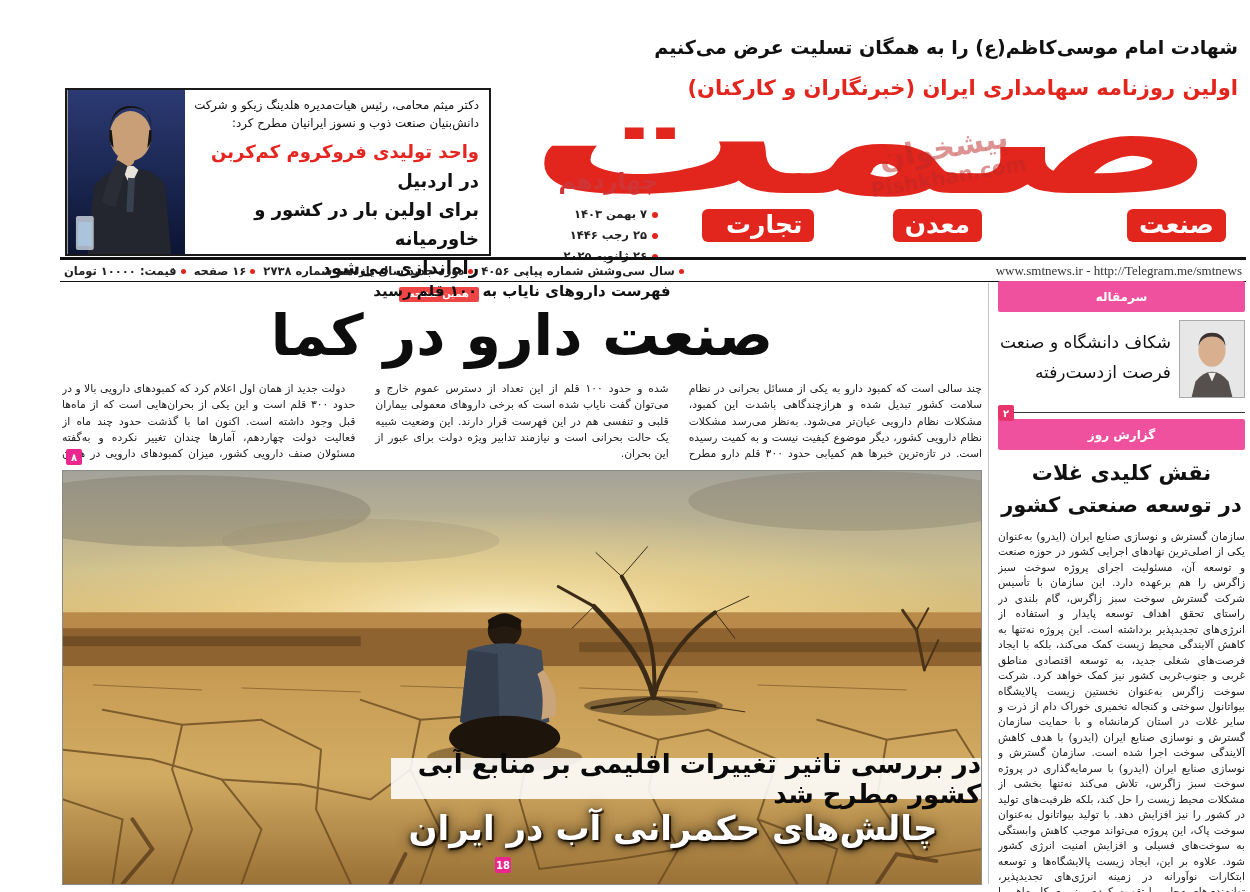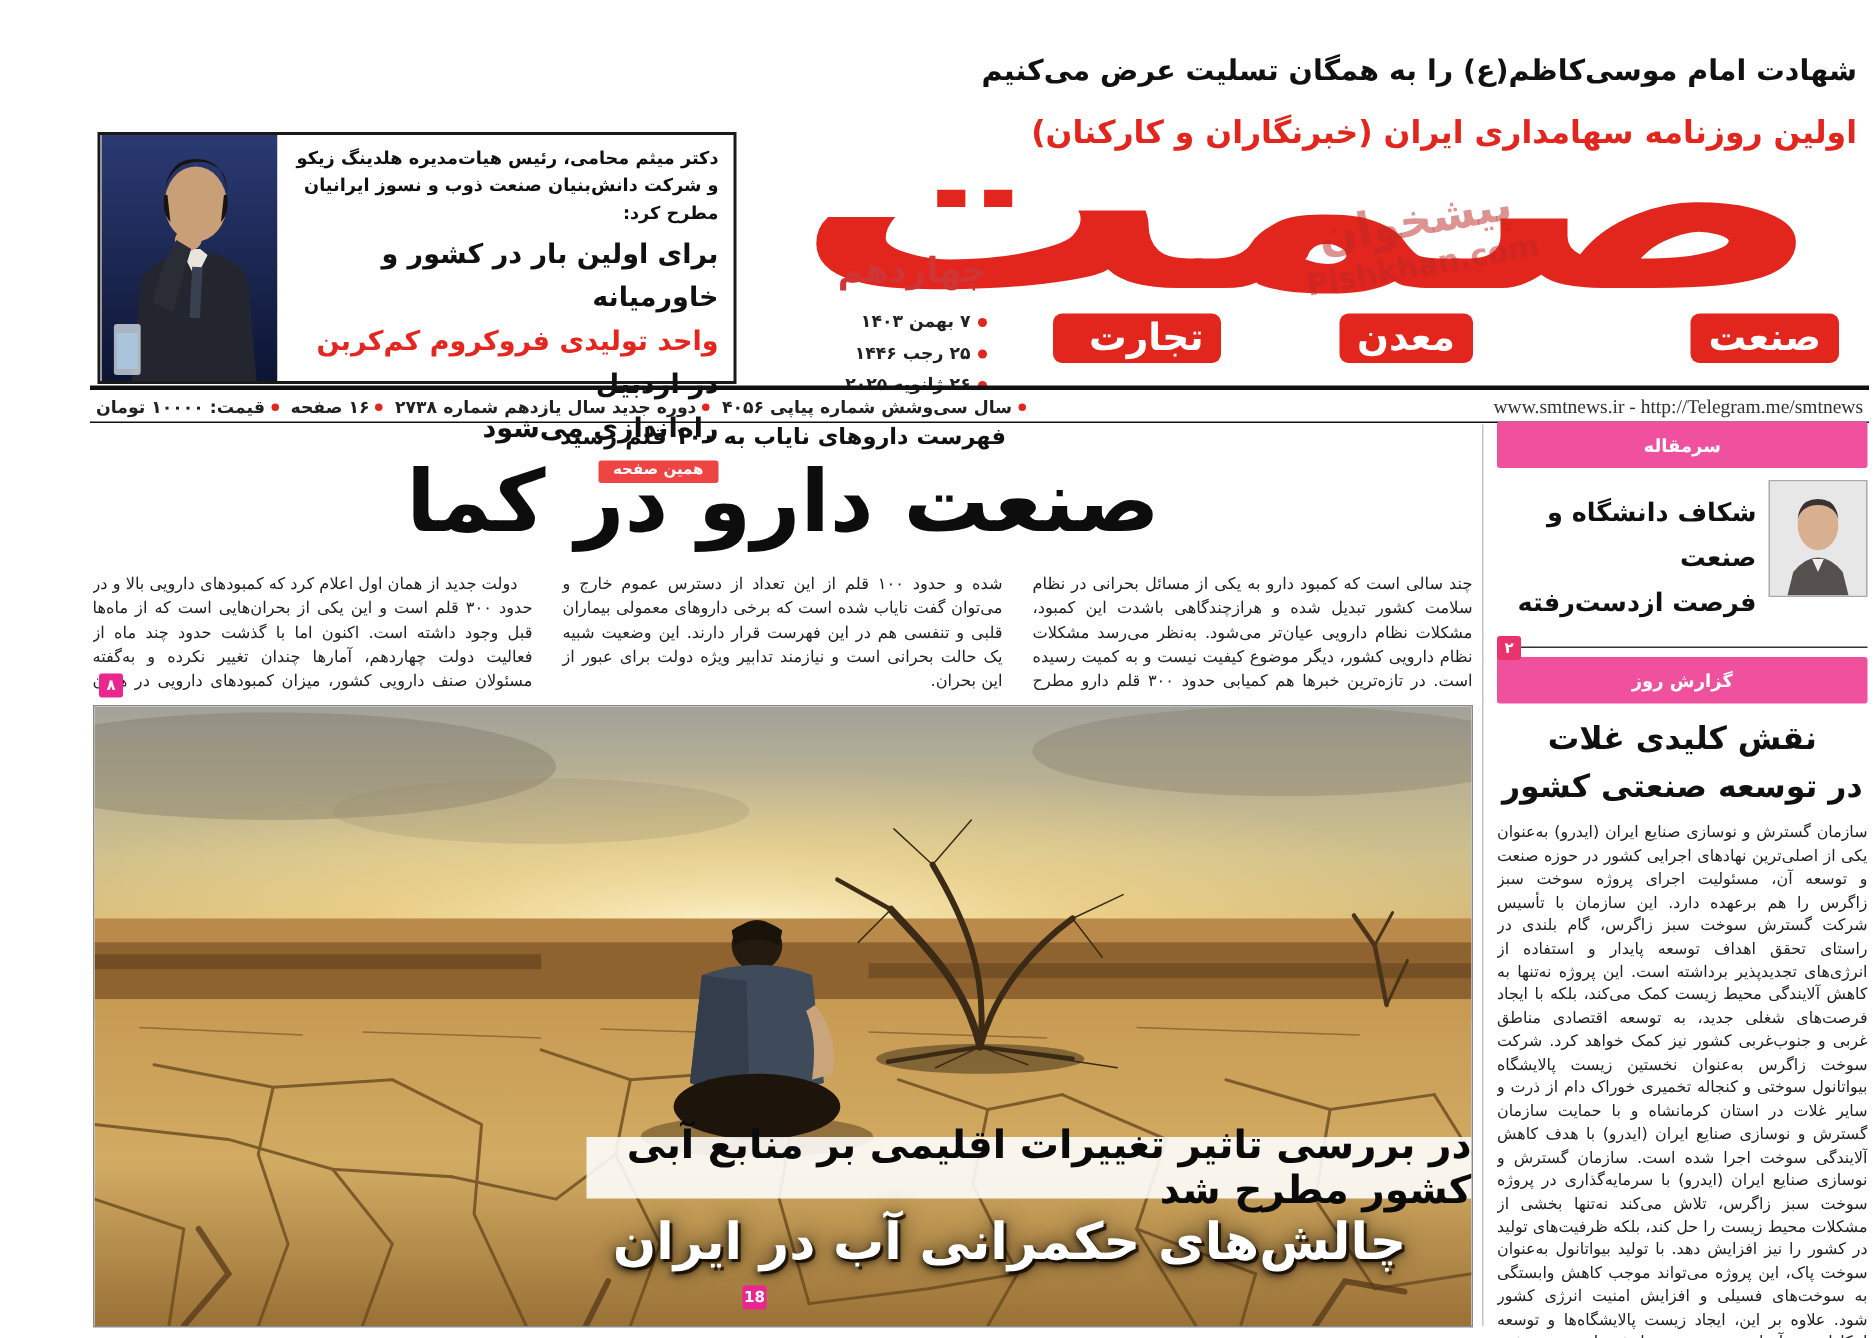--- a/index.html
+++ b/index.html
@@ -28,21 +28,21 @@
   .watermark .fa { font-size:30px; font-weight:bold; }
   .watermark .en { font-size:20px; font-weight:bold; }
   .dateblock { position:absolute; top:168px; right:592px; width:132px; text-align:right; }
   .dateblock .wd { color:#d03434; font-size:23px; font-weight:bold; margin-bottom:10px; }
   .dateblock .dl { font-size:11.5px; font-weight:bold; color:#222; line-height:21px; white-space:nowrap; }
   .dot { display:inline-block; width:6px; height:6px; border-radius:50%; background:#e2251d; margin-left:5px; vertical-align:middle; }
   
   .promo { position:absolute; top:88px; left:65px; width:426px; height:168px; border:2px solid #1a1a1a; background:#fff; display:flex; flex-direction:row-reverse; }
   .promo-photo { width:118px; height:100%; flex:0 0 118px; border-left:1px solid #999; }
   .promo-text { flex:1; padding:6px 10px 4px 6px; text-align:right; }
-  .promo-intro { font-size:11.8px; font-weight:bold; color:#111; line-height:1.55; margin-bottom:4px; }
+  .promo-intro { font-size:11.8px; font-weight:normal; color:#111; line-height:1.55; margin-bottom:4px; }
   .promo-h { font-size:18px; font-weight:bold; color:#111; line-height:1.62; }
   .promo-h .red { color:#e52620; }
   .promo-badge { display:inline-block; background:#ef4444; color:#fff; font-size:10px; font-weight:bold;
                  padding:1px 10px 3px; border-radius:2px; margin-top:2px;margin-left:11px; }
   
   .infobar { position:absolute; top:257px; left:60px; width:1186px; border-top:3px solid #111; border-bottom:1px solid #111; height:25px; display:flex; align-items:center; justify-content:space-between; padding:0 4px; }
   .info-left  { direction:ltr; font-family:"Liberation Serif", serif; font-size:13px; color:#333; }
   .info-right { font-size:11.5px; font-weight:bold; color:#222; white-space:nowrap; }
   .info-right .dot { width:5px; height:5px; margin:0 4px; }
   
@@ -65,21 +65,21 @@
                     font-size:34px; font-weight:bold; color:#fff;
                     text-shadow:0 2px 5px rgba(0,0,0,0.9), 0 0 14px rgba(0,0,0,0.7), 2px 2px 0 rgba(40,20,0,0.8); }
   .photo-badge { position:absolute; top:386px; left:432px; }
   
   .vrule { position:absolute; left:988px; top:283px; width:1px; height:601px; background:#c4c4c4; }
   .sidebar { position:absolute; left:998px; top:281px; width:247px; }
   .sbar { height:31px; background:#f0519f; color:#fff; font-size:12px; font-weight:bold;
           display:flex; align-items:center; justify-content:center; border-radius:2px; }
   .ed-item { position:relative; display:flex; flex-direction:row; gap:8px; padding:8px 0 14px; border-bottom:1px solid #333; margin-bottom:6px; }
   .ed-photo { flex:0 0 66px; width:66px; height:78px; border:1px solid #aaa; }
-  .ed-title { flex:1; text-align:right; font-size:17px; font-weight:bold; color:#111; line-height:1.75; padding-top:8px; }
+  .ed-title { flex:1; text-align:right; font-size:17px; font-weight:normal; color:#111; line-height:1.75; padding-top:8px; }
   .ed-badge { position:absolute; left:0; bottom:-9px; background:#e8336d; }
   .rep-title { margin-top:8px; text-align:center; font-size:21px; font-weight:bold; color:#111; line-height:1.5; }
   .rep-body { margin-top:8px; height:404px; overflow:hidden; font-size:10.6px; color:#222; line-height:1.46; text-align:justify; }
 </style>
 </head>
 <body>
 
 <div class="page">
 
   <div class="condolence">شهادت امام موسی‌کاظم(ع) را به همگان تسلیت عرض می‌کنیم</div>
@@ -121,22 +121,22 @@
         <polygon points="55,80 63,96 71,80 66,76 60,76" fill="#e8e4dc"></polygon>
         <rect x="60" y="88" width="7" height="34" fill="#394050" transform="rotate(3 63 100)"></rect>
         <ellipse cx="58" cy="70" rx="9" ry="7" fill="#c99f78"></ellipse>
         <path d="M50 70 Q40 86 34 112 L48 118 Q54 94 60 76 Z" fill="#2a2d36"></path>
         <rect x="8" y="126" width="18" height="34" rx="2" fill="rgba(220,230,240,0.75)"></rect>
         <rect x="10" y="132" width="14" height="24" fill="rgba(170,200,225,0.8)"></rect>
       </svg>
     </div>
     <div class="promo-text">
       <div class="promo-intro">دکتر میثم محامی، رئیس هیات‌مدیره هلدینگ زیکو و شرکت دانش‌بنیان صنعت ذوب و نسوز ایرانیان مطرح کرد:</div>
+      <div class="promo-h"><span class="red">واحد تولیدی فروکروم کم‌کربن</span><span> در اردبیل</span></div>
       <div class="promo-h">برای اولین بار در کشور و خاورمیانه</div>
-      <div class="promo-h"><span class="red">واحد تولیدی فروکروم کم‌کربن</span><span> در اردبیل</span></div>
       <div class="promo-h">راه‌اندازی می‌شود</div>
       <span class="promo-badge">همین صفحه</span>
     </div>
   </div>
 
   <div class="infobar">
     <div class="info-left">
       <span>www.smtnews.ir</span>
       <span>-</span>
       <span>http://Telegram.me/smtnews</span>

